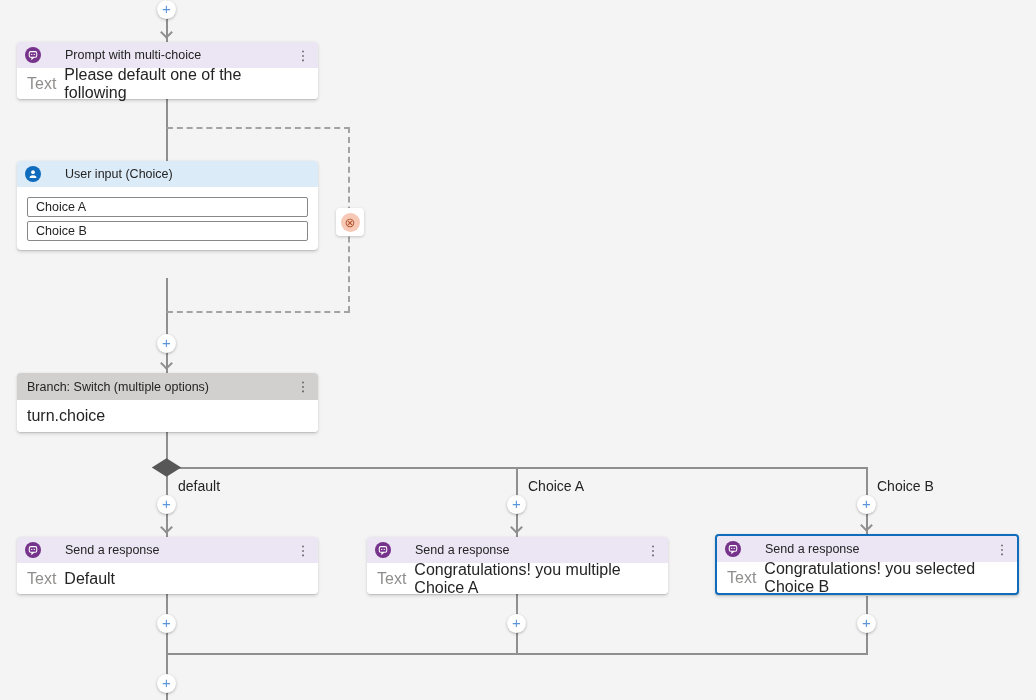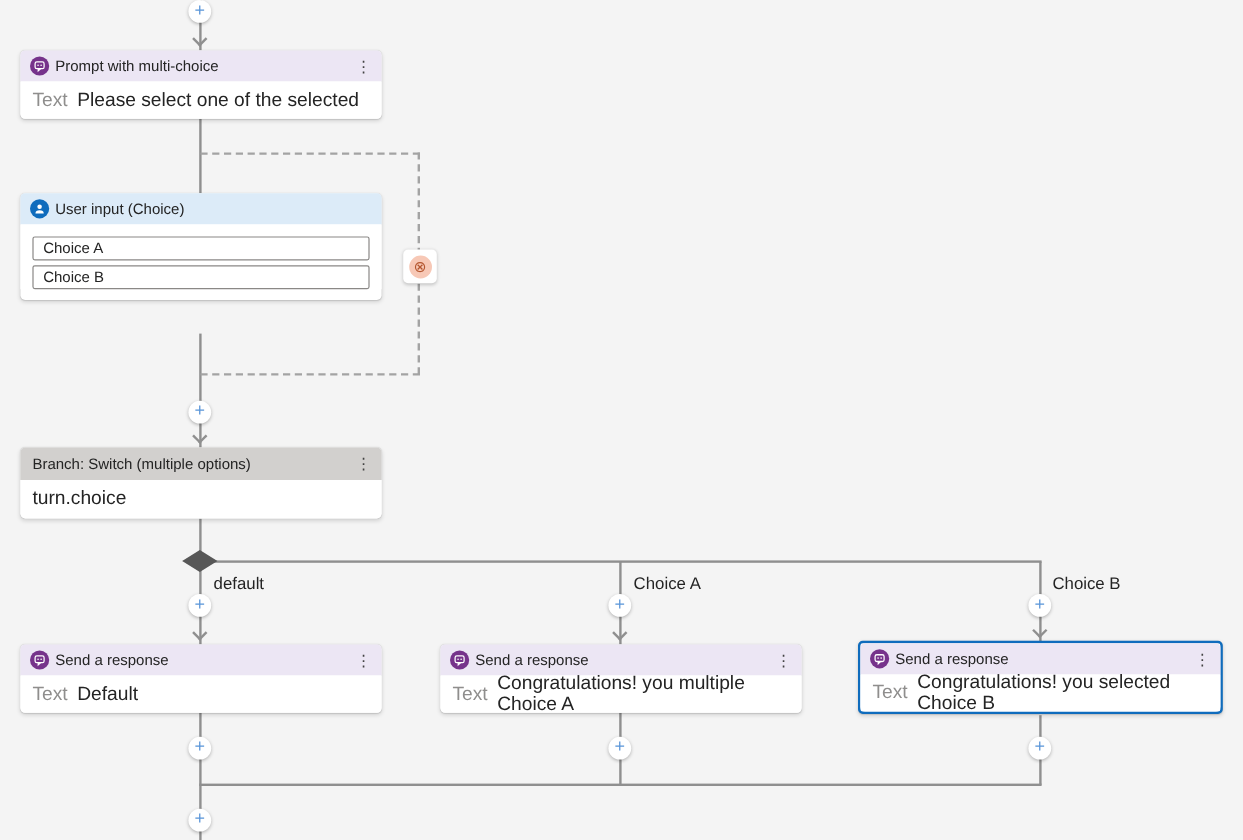--- a/index.html
+++ b/index.html
@@ -24,21 +24,21 @@
           color:#5b96d9; font-size:15px; line-height:18px; text-align:center;
           cursor:pointer; user-select:none; }
 
   
   .node { position:absolute; width:301px; background:#fff; border-radius:4px;
           box-shadow:0 1.6px 3.6px rgba(0,0,0,.14), 0 0.3px 0.9px rgba(0,0,0,.11); }
   .node.selected { width:304px; border:2px solid #0f6cbd; }
   .hdr { display:flex; align-items:center; height:26px; padding:0 8px;
          border-radius:4px 4px 0 0; }
   .hdr-tall { height:27px; }
-  .hdr .ttl { flex:1; font-size:12.5px; color:#242424; margin-left:5px; white-space:nowrap; }
+  .hdr .ttl { flex:1; font-size:12.5px; color:#242424; margin-left:24px; white-space:nowrap; }
   .hdr .ttl.noicon { margin-left:2px; }
   .kebab { color:#424242; font-size:13px; width:14px; text-align:center; cursor:pointer; }
   .icirc { width:16px; height:16px; border-radius:50%; flex:0 0 16px;
            display:flex; align-items:center; justify-content:center; }
   .row { display:flex; align-items:center; height:31px; padding:0 10px;
          font-size:16px; color:#242424; background:#fff; border-radius:0 0 4px 4px; }
   .row .lbl { color:#8f8e8d; margin-right:8px; }
   .cond-row { height:32px; }
 
   
@@ -123,21 +123,21 @@
             </g>
             <circle cx="6.3" cy="7.2" r="0.9" fill="#fff"></circle>
             <circle cx="9.7" cy="7.2" r="0.9" fill="#fff"></circle>
           </svg>
       </div>
       <span class="ttl">Prompt with multi-choice</span>
       <span class="kebab">⋮</span>
     </div>
     <div class="row">
       <span class="lbl">Text</span>
-      <span>Please select one of the selected</span>
+      <span>Please default one of the following</span>
     </div>
   </div>
 
   <div class="node" style="left:17px;top:161px">
     <div class="hdr" style="background: rgb(220, 235, 248);">
       <div class="icirc" style="background: rgb(15, 108, 189);">
         <svg width="12" height="12" viewBox="0 0 16 16">
             <circle cx="8" cy="5.6" r="2.5" fill="#fff"></circle>
             <path d="M3.4 13.2a4.6 3.6 0 0 1 9.2 0z" fill="#fff"></path>
           </svg>

